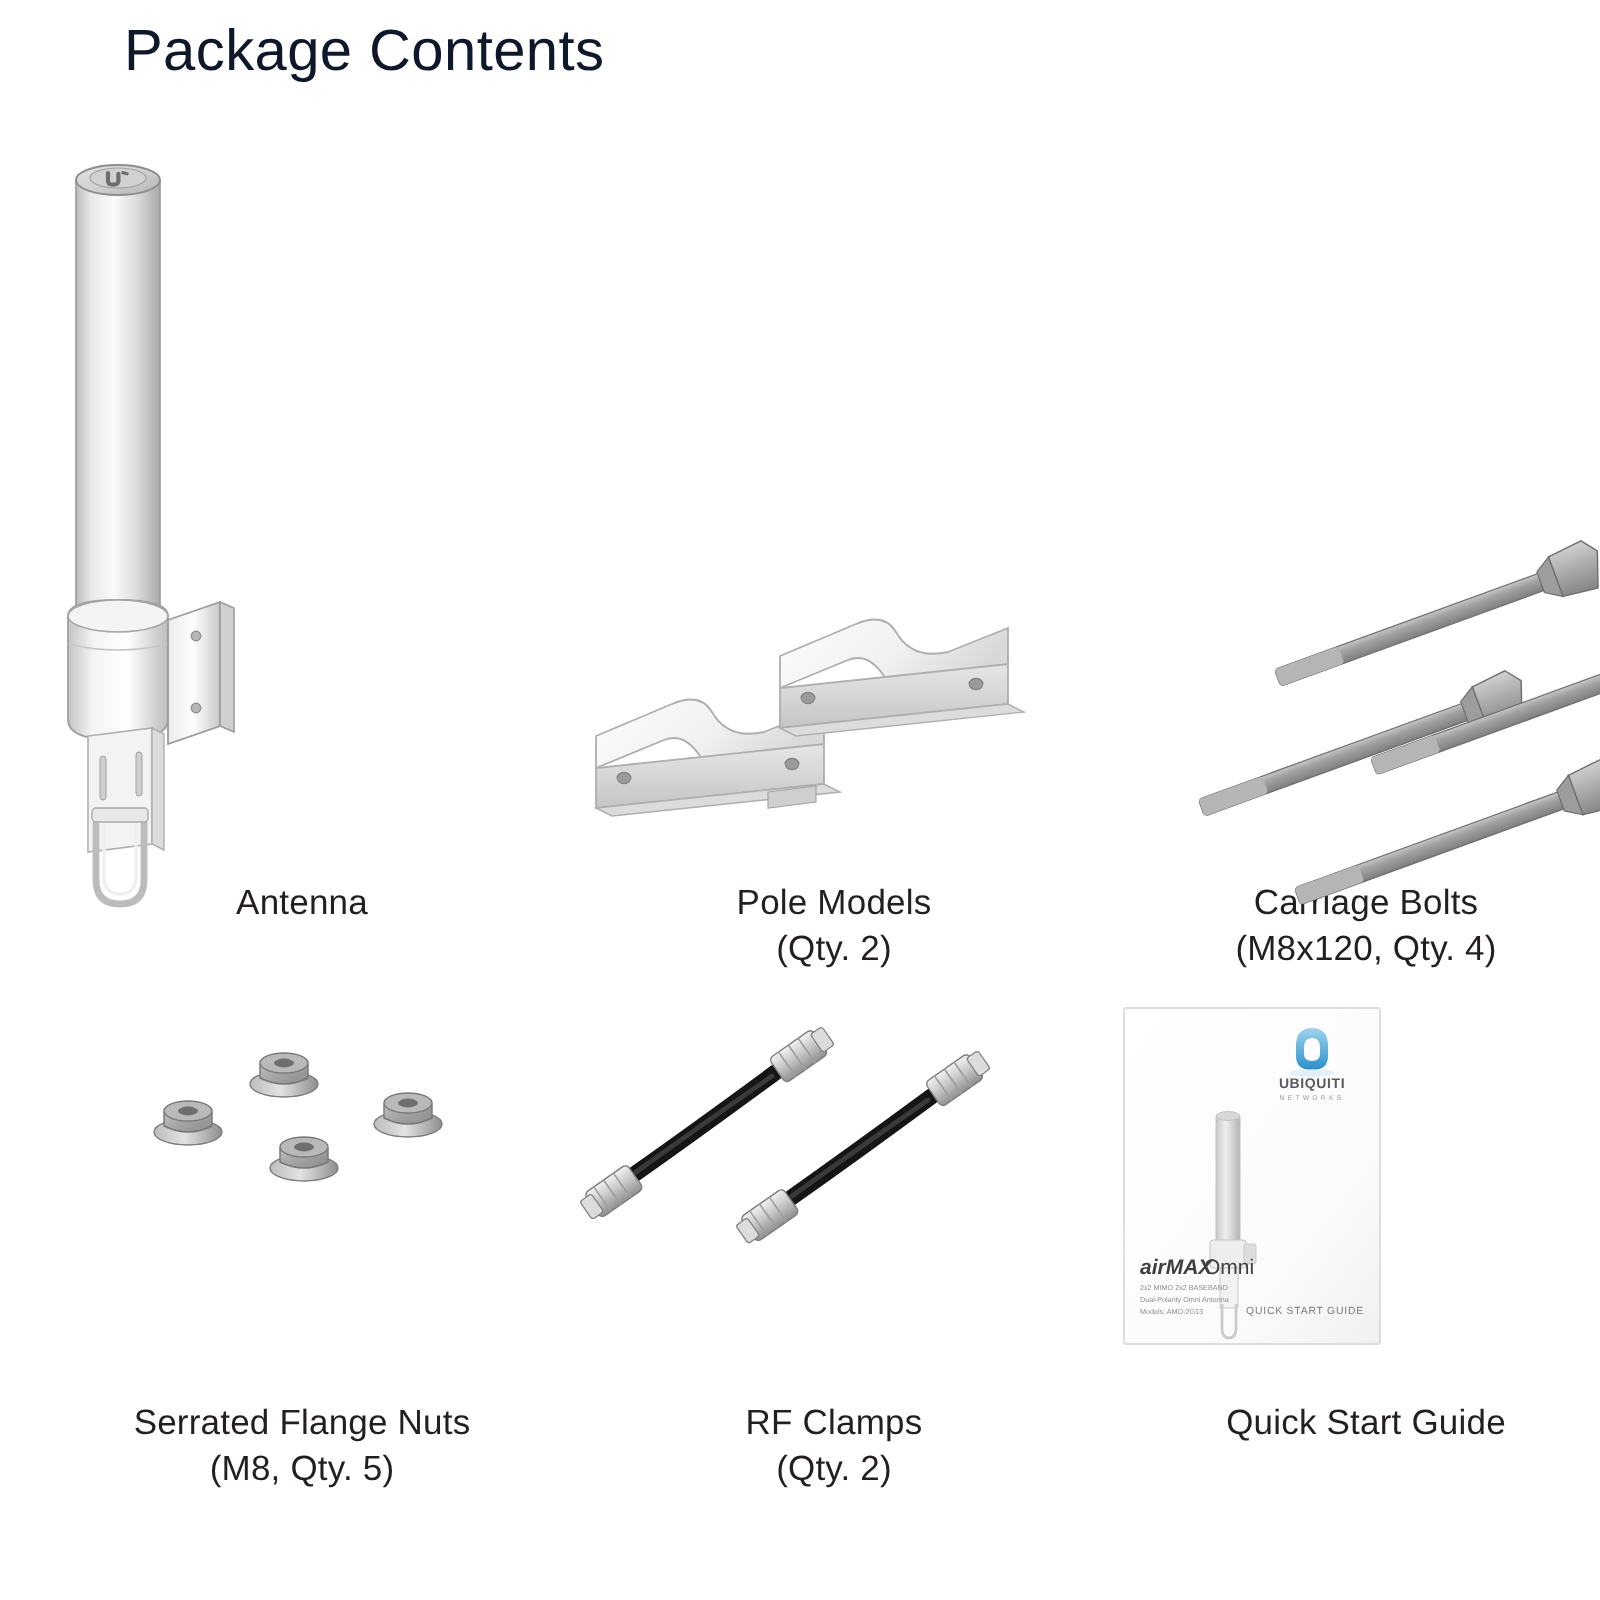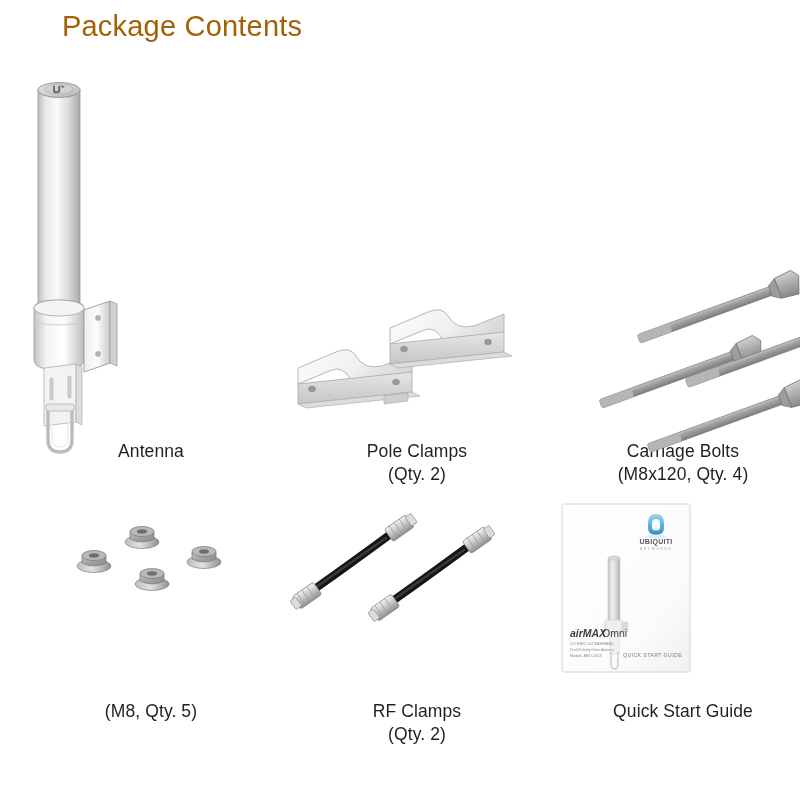--- a/index.html
+++ b/index.html
@@ -16,21 +16,21 @@
     position: relative;
   }
 
   #page-title {
     position: absolute;
     left: 62px;
     top: 10px;
     font-size: 29px;
     font-weight: 400;
     letter-spacing: 0.2px;
-    color: #a16207;
+    color: #0f172a;
     white-space: nowrap;
   }
 
   .grid {
     position: absolute;
     left: 0;
     top: 60px;
     width: 800px;
     height: 740px;
   }
@@ -166,21 +166,21 @@
         <g>
           <path d="M106 268 L144 252 Q158 246 164 256 Q172 270 190 266 L220 254 L220 272 L190 284 Q168 292 158 278 Q150 266 140 270 L106 284 Z" fill="url(#clampTop)" stroke="#aeaeae" stroke-width="0.9"></path>
           <path d="M106 284 L106 304 L220 292 L220 272 Z" fill="url(#clampFace)" stroke="#aeaeae" stroke-width="0.9"></path>
           <path d="M106 304 L114 308 L228 296 L220 292 Z" fill="#dcdcdc" stroke="#aeaeae" stroke-width="0.7"></path>
           <ellipse cx="120" cy="289" rx="3.4" ry="2.8" fill="#9a9a9a" stroke="#7f7f7f" stroke-width="0.6"></ellipse>
           <ellipse cx="204" cy="282" rx="3.4" ry="2.8" fill="#9a9a9a" stroke="#7f7f7f" stroke-width="0.6"></ellipse>
         </g>
       </svg>
     </div>
     <div class="caption">
-      <span>Pole Clamps</span>
+      <span>Pole Models</span>
       <span class="sub">(Qty. 2)</span>
     </div>
   </div>
 
   <div class="cell r1 c3">
     <div class="art">
       <svg class="art-svg" width="266" height="380" viewBox="0 0 266 380">
         <defs>
           <linearGradient id="shank" x1="0" y1="0" x2="0" y2="1">
             <stop offset="0%" stop-color="#c6c6c6"></stop>
@@ -268,20 +268,21 @@
 
         <g transform="translate(134 70)">
           <ellipse cx="0" cy="14" rx="17" ry="6.5" fill="url(#nutFlange)" stroke="#7c7c7c" stroke-width="0.7"></ellipse>
           <path d="M-12 4 L-6 0 L6 0 L12 4 L12 11 Q0 17 -12 11 Z" fill="url(#nutTop)" stroke="#777" stroke-width="0.7"></path>
           <ellipse cx="0" cy="3.5" rx="12" ry="5" fill="#b9b9b9" stroke="#787878" stroke-width="0.7"></ellipse>
           <ellipse cx="0" cy="3.5" rx="5" ry="2.2" fill="#6e6e6e"></ellipse>
         </g>
       </svg>
     </div>
     <div class="caption">
+      <span>Serrated Flange Nuts</span>
       <span class="sub">(M8, Qty. 5)</span>
     </div>
   </div>
 
   <div class="cell r2 c2">
     <div class="art">
       <svg class="art-svg" width="266" height="200" viewBox="0 0 266 200">
         <defs>
           <linearGradient id="connGrad" x1="0" y1="0" x2="0" y2="1">
             <stop offset="0%" stop-color="#f2f2f2"></stop>

